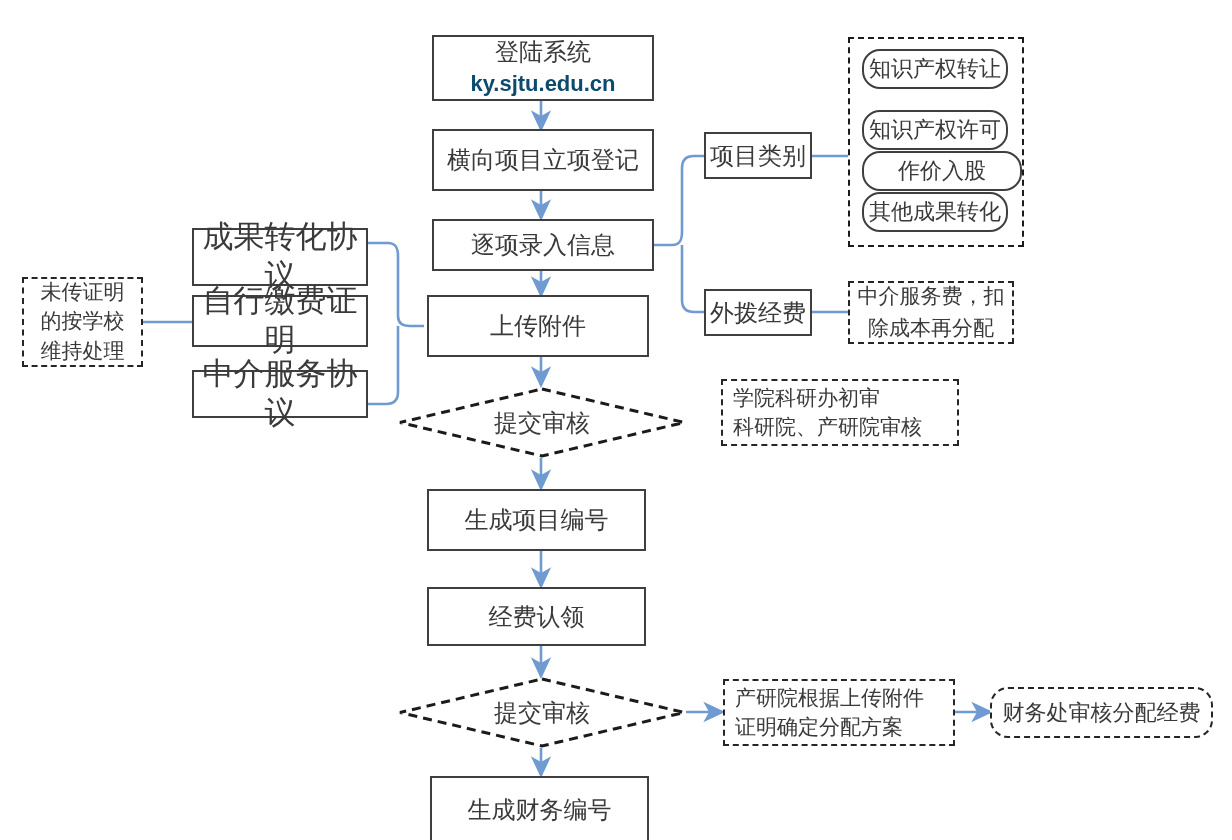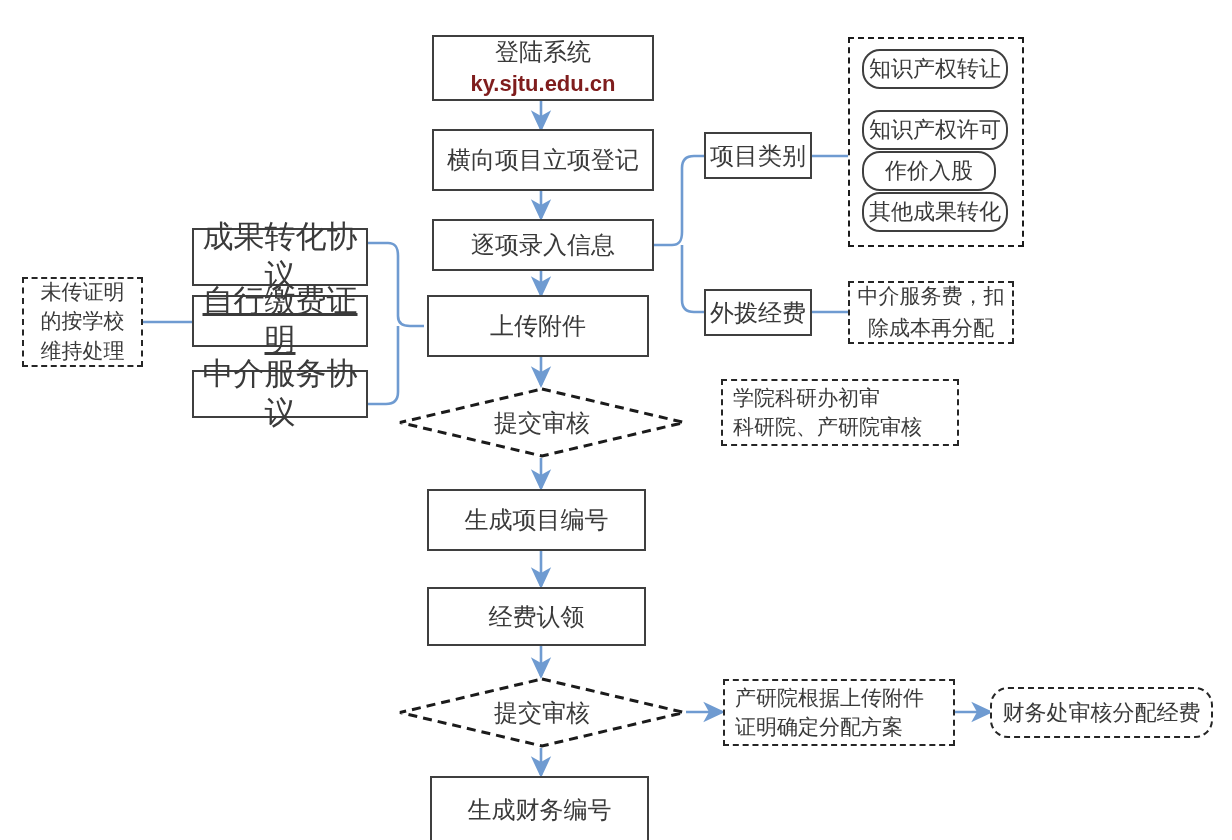--- a/index.html
+++ b/index.html
@@ -65,21 +65,21 @@
     top: 0;
   }
   .t24 { font-size: 24px; }
   .t23 { font-size: 31px; }
   .t22 { font-size: 22px; border-radius: 18px; }
   .t21 { font-size: 21px; }
   .latin {
     font-family: "Liberation Sans", "DejaVu Sans", sans-serif;
     font-weight: 600;
     font-size: 22px;
-    color: #7f1d1d;
+    color: #0c4a6e;
   }
   .stack {
     display: flex;
     flex-direction: column;
     align-items: center;
     justify-content: space-between;
     line-height: 1.3;
   }
   .stack-left {
     display: flex;
@@ -176,21 +176,21 @@
   <div class="node solid t24" style="left:430px; top:776px; width:219px; height:68px;">生成财务编号</div>
 
   <div class="node solid t24" style="left:704px; top:132px; width:108px; height:47px;">项目类别</div>
 
   <div class="node solid t24" style="left:704px; top:289px; width:108px; height:47px;">外拨经费</div>
 
   <div class="group-dashed" style="position:absolute; left:848px; top:37px; width:172px; height:206px;"></div>
 
   <div class="node solid t22" style="left:862px; top:49px; width:146px; height:40px;">知识产权转让</div>
   <div class="node solid t22" style="left:862px; top:110px; width:146px; height:40px;">知识产权许可</div>
-  <div class="node solid t22" style="left:862px; top:151px; width:134px; height:40px;">作价入股</div>
+  <div class="node solid t22" style="left:862px; top:151px; width:160px; height:40px;">作价入股</div>
   <div class="node solid t22" style="left:862px; top:192px; width:146px; height:40px;">其他成果转化</div>
 
   <div class="node dashed stack" style="left:848px; top:281px; width:166px; height:63px;">
     <span class="t21">中介服务费，扣</span>
     <span class="t21">除成本再分配</span>
   </div>
 
   <div class="node dashed" style="left:721px; top:379px; width:238px; height:67px;">
     <div class="stack-left">
       <span class="t21">学院科研办初审</span>
@@ -201,21 +201,21 @@
   <div class="node dashed" style="left:723px; top:679px; width:232px; height:67px;">
     <div class="stack-left">
       <span class="t21">产研院根据上传附件</span>
       <span class="t21">证明确定分配方案</span>
     </div>
   </div>
 
   <div class="node dashed t22" style="left:990px; top:687px; width:223px; height:51px;">财务处审核分配经费</div>
 
   <div class="node solid t23" style="left:192px; top:228px; width:176px; height:58px;">成果转化协议</div>
-  <div class="node solid t23" style="left:192px; top:295px; width:176px; height:52px;text-decoration:underline;">自行缴费证明</div>
+  <div class="node solid t23" style="left:192px; top:295px; width:176px; height:52px;">自行缴费证明</div>
   <div class="node solid t23" style="left:192px; top:370px; width:176px; height:48px;">中介服务协议</div>
 
   <div class="node dashed stack" style="left:22px; top:277px; width:121px; height:90px;">
     <span class="t21">未传证明</span>
     <span class="t21">的按学校</span>
     <span class="t21">维持处理</span>
   </div>
 
 </div>
 

